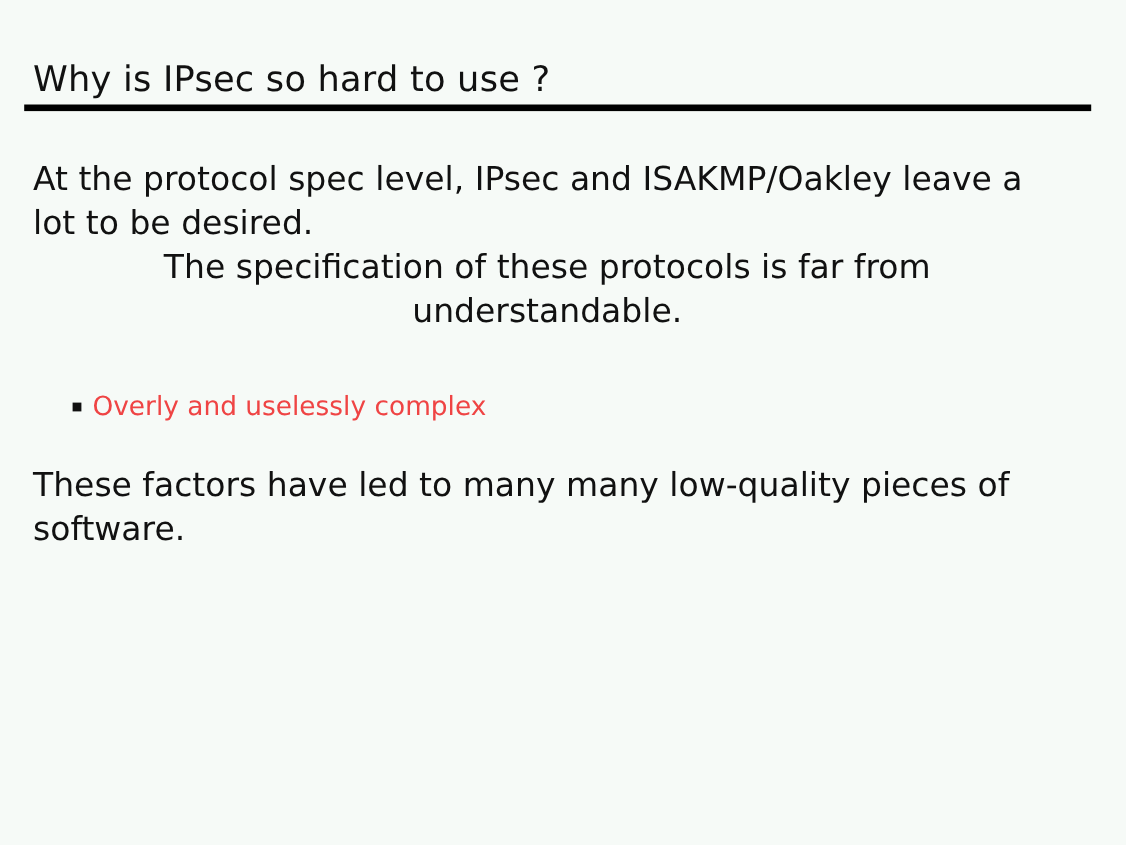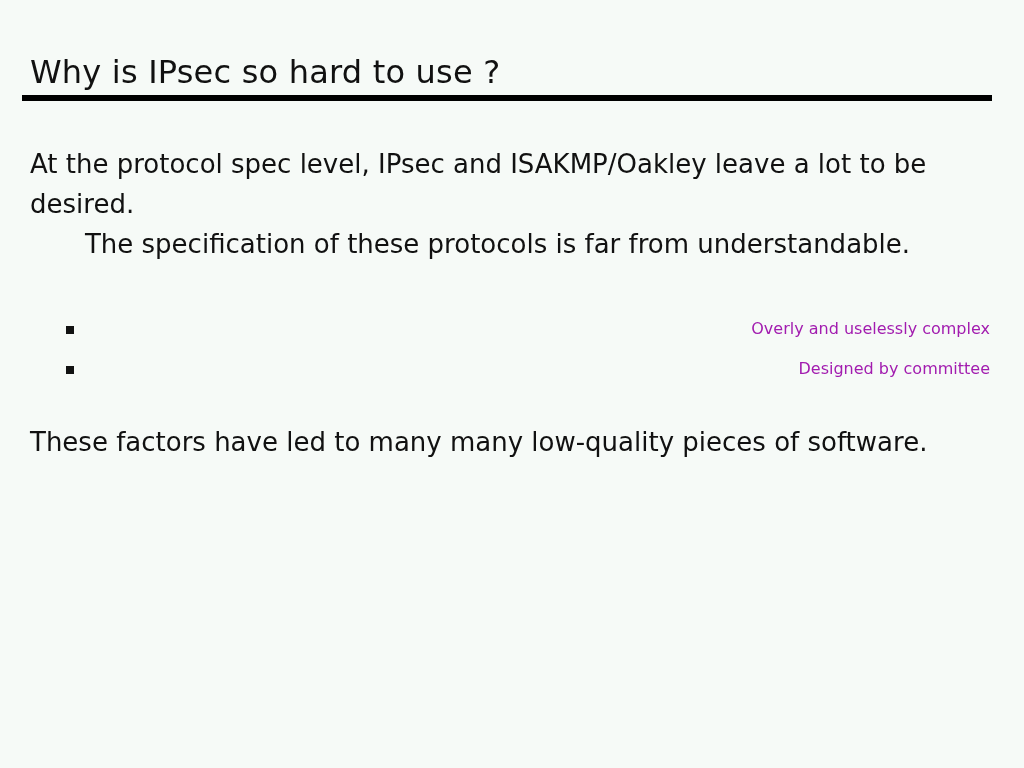--- a/index.html
+++ b/index.html
@@ -39,42 +39,41 @@
     height: 6px;
     background: #000000;
   }
   .slide-body {
     position: absolute;
     left: 30px;
     top: 144px;
     width: 960px;
   }
   .para {
-    font-size: 26px;
+    font-size: 30px;
     line-height: 40px;
     color: #111111;
     margin: 0;
     max-width: 935px;
   }
   .para-intro-b {
     margin-top: 0;
     text-align: center;
   }
   .bullet-list {
     list-style: none;
     margin: 45px 0 0 0;
     padding: 0;
   }
   .bullet-item {
     position: relative;
     padding-left: 54px;
-    font-size: 16px;
+    font-size: 24px;
     line-height: 40px;
-    color: #a21caf;
-    text-align: right;
+    color: #ef4444;
   }
   .bullet-marker {
     position: absolute;
     left: 36px;
     top: 17px;
     width: 8px;
     height: 8px;
     background: #111111;
   }
   .para-closing {
@@ -94,23 +93,19 @@
 
     <p class="para para-intro-a">At the protocol spec level, IPsec and ISAKMP/Oakley leave a lot to be desired.</p>
 
     <p class="para para-intro-b">The specification of these protocols is far from understandable.</p>
 
     <ul class="bullet-list">
       <li class="bullet-item">
         <span class="bullet-marker"></span>
         <span>Overly and uselessly complex</span>
       </li>
-      <li class="bullet-item">
-        <span class="bullet-marker"></span>
-        <span>Designed by committee</span>
-      </li>
     </ul>
 
     <p class="para para-closing">These factors have led to many many low-quality pieces of software.</p>
 
   </div>
 
 </div>
 
 </body></html>

